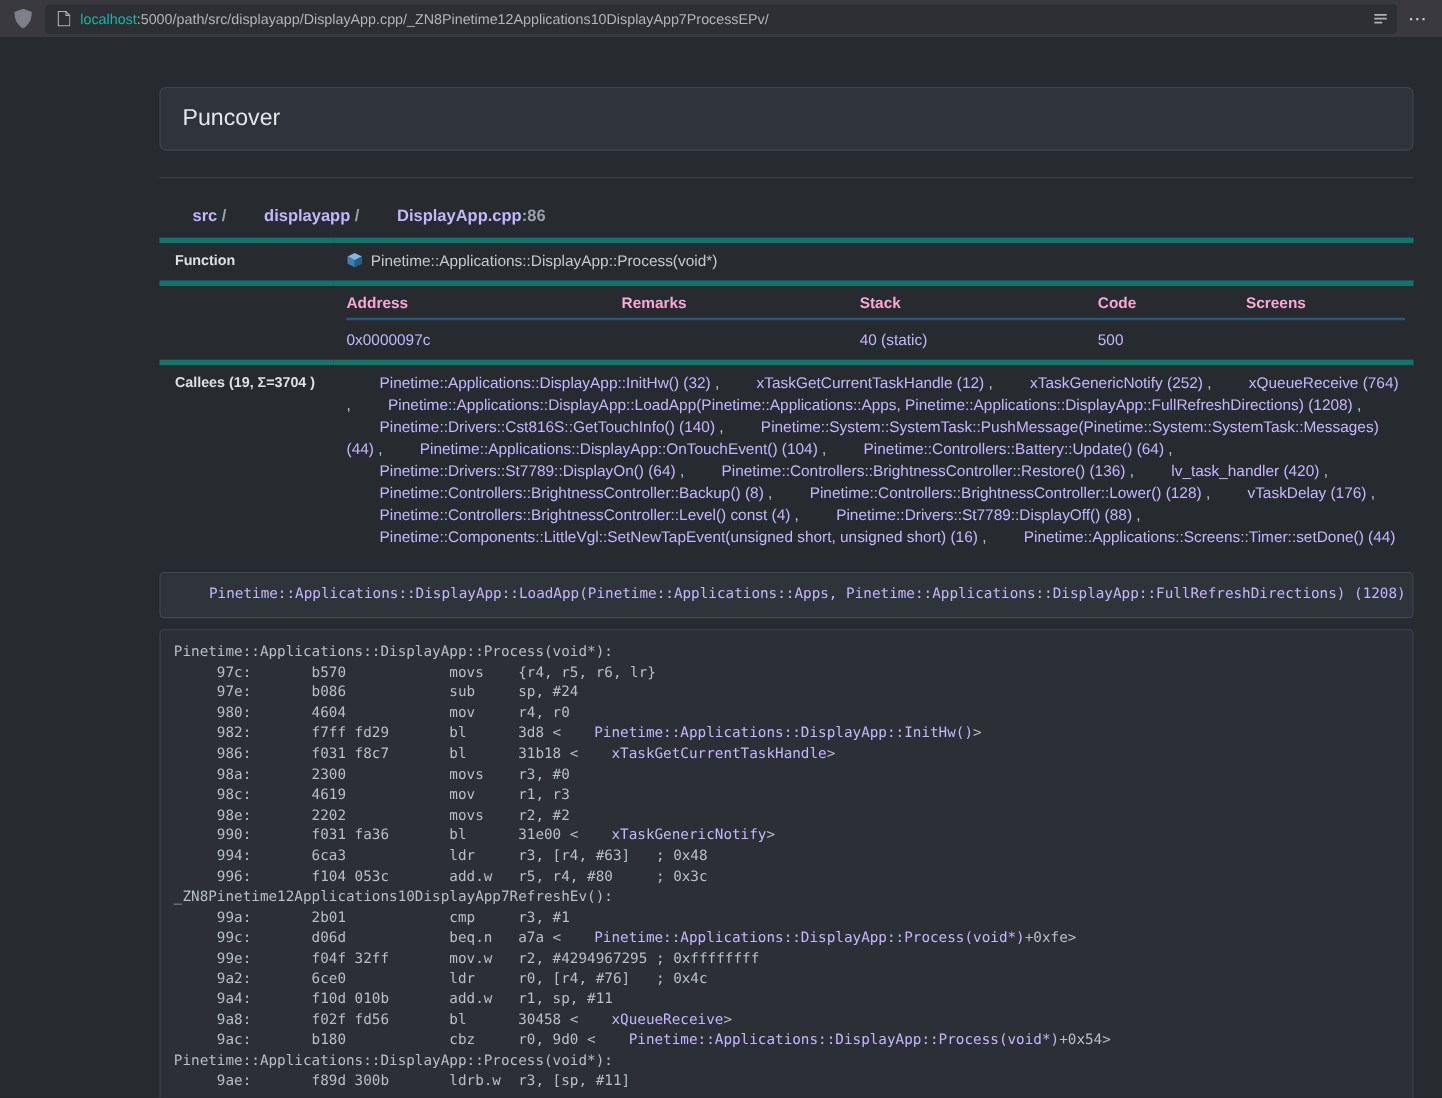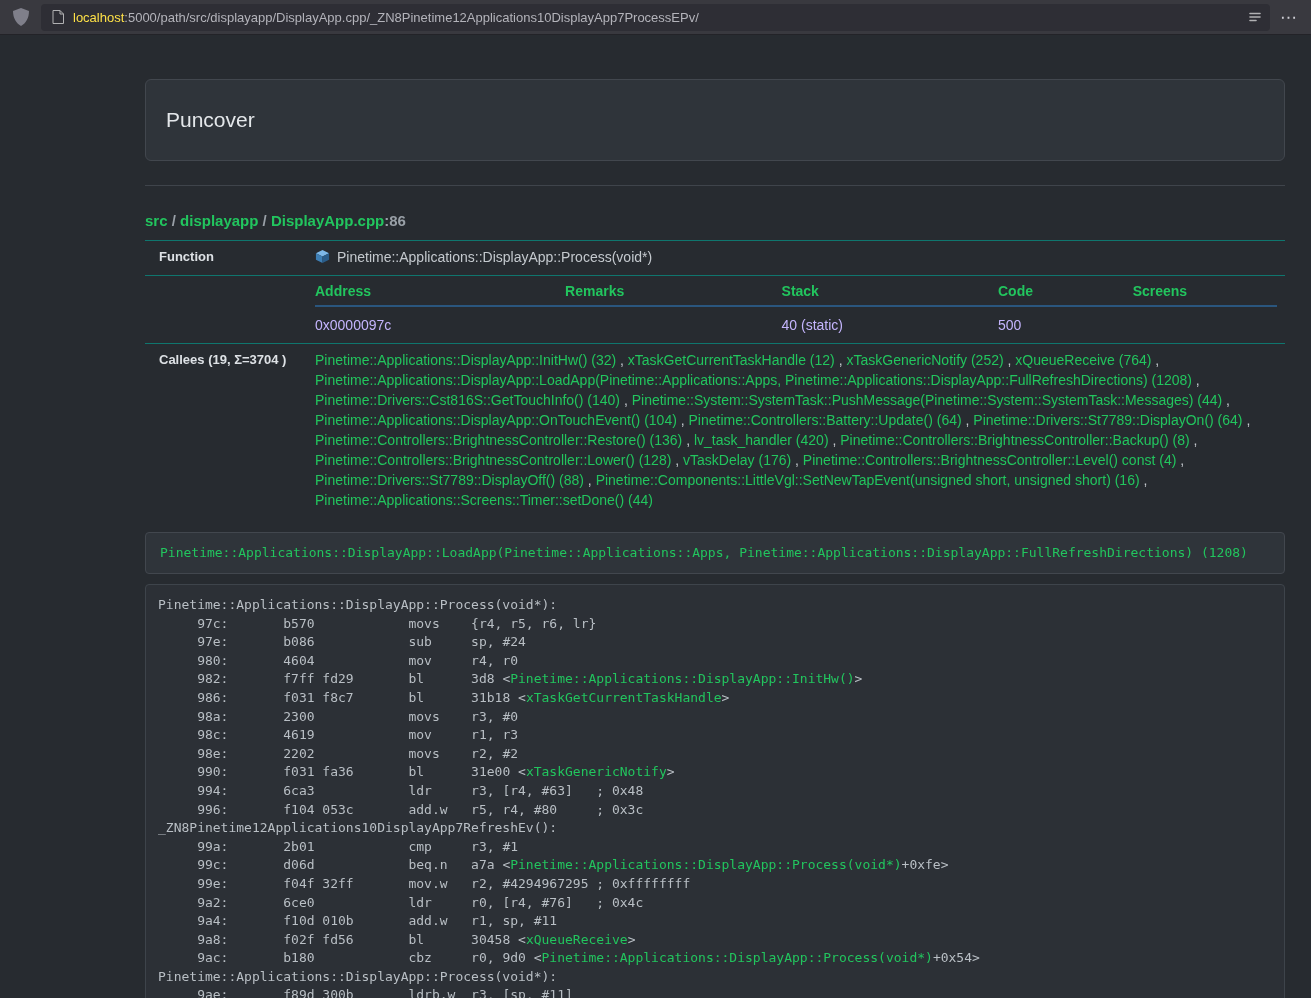--- a/index.html
+++ b/index.html
@@ -18,58 +18,58 @@
     display: flex; align-items: center;
   }
   .shield { margin-left: 13px; display: flex; align-items: center; }
   .urlbar {
     flex: 1; height: 27px; margin: 0 10px 0 12px;
     background: #2e2e35; border-radius: 4px;
     display: flex; align-items: center; padding: 0 8px; min-width: 0;
   }
   .pageicon { display: flex; margin: 0 9px 0 3px; }
   .url-text { flex: 1; font-size: 13px; color: #b3b3ba; white-space: nowrap; overflow: hidden; }
-  .url-text .host { color: #fde047; }
+  .url-text .host { color: #14b8a6; }
   .reader { display: flex; margin-left: 8px; }
   .dots { color: #cfcfd5; font-size: 17px; margin-right: 13px; letter-spacing: 1px; line-height: 1; user-select: none; cursor: default; }
 
   
   .content { margin-left: 145px; width: 1140px; }
   .jumbotron {
     margin-top: 44px; background: #2f343a;
     border: 1px solid #42474e; border-radius: 6px;
-    padding: 28px 20px;
+    padding: 16px 20px;
   }
   .title { font-size: 21px; color: #e4e7ea; }
   hr.rule { border: none; border-top: 1px solid #3f444b; margin: 24px 0 0 0; }
 
   .breadcrumb { margin-top: 26px; font-size: 15px; font-weight: bold; color: #99a0a7; }
   .breadcrumb .sep { white-space: pre; color: #99a0a7; }
 
-  a.link { color: #22c55e; text-decoration: none; cursor: pointer; }
+  a.link { color: #c4b5fd; text-decoration: none; cursor: pointer; margin-left: 30px; }
 
   
   .ftable { width: 100%; border-collapse: collapse; margin-top: 11px; table-layout: fixed; }
   .ftable > tbody > tr > th,
   .ftable > tbody > tr > td {
-    border-top: 1px solid #0f766e; vertical-align: top; text-align: left;
+    border-top: 5px solid #0f766e; vertical-align: top; text-align: left;
   }
   .ftable > tbody > tr > th {
     width: 158px; padding: 8px 4px 8px 14px;
     font-size: 13px; font-weight: bold; color: #dde1e5; white-space: nowrap;
   }
   .ftable > tbody > tr > td { padding: 8px 8px 8px 12px; color: #c4c9ce; }
   .ftable td.nopad { padding: 0 8px 0 12px; }
   .ftable td.callees { padding-top: 6px; padding-bottom: 6px; line-height: 20px; }
   .sym-icon { display: inline-block; vertical-align: -2px; margin-right: 7px; }
 
   
   .stats { width: 100%; border-collapse: collapse; }
   .stats th {
-    text-align: left; font-size: 14px; font-weight: bold; color: #22c55e;
+    text-align: left; font-size: 14px; font-weight: bold; color: #f9a8d4;
     padding: 7px 10px 6px 0; border-bottom: 2px solid #2a567e;
   }
   .stats td { padding: 10px 10px 10px 0; color: #c4b5fd; }
 
   
   .well {
     margin-top: 16px; background: #2f343a;
     border: 1px solid #42474e; border-radius: 4px;
     padding: 12px 14px;
     font-family: "DejaVu Sans Mono", monospace; font-size: 13px; line-height: 16px;

